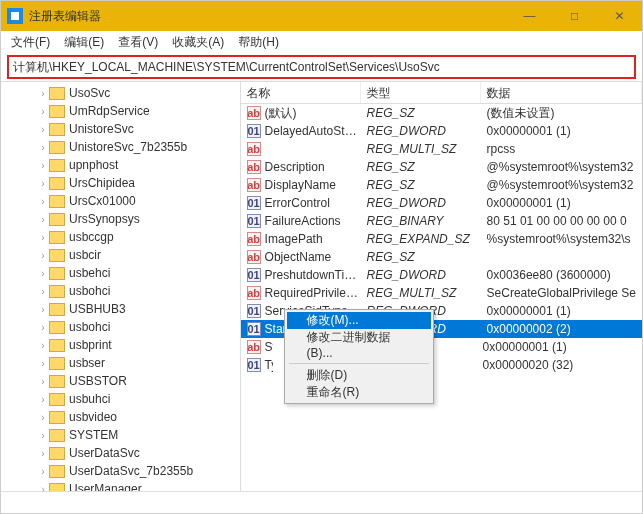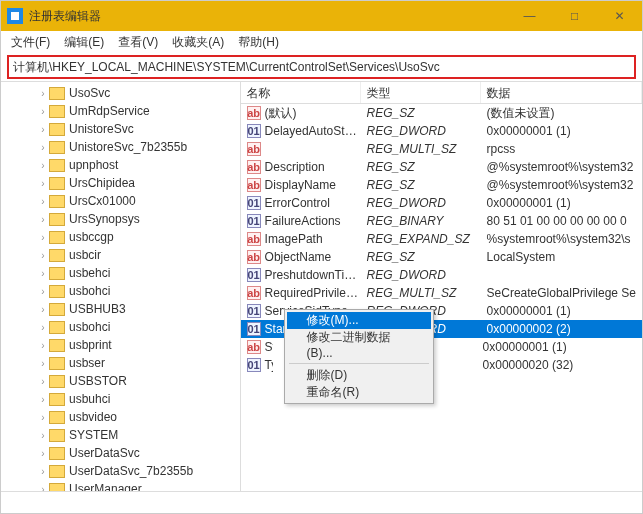--- a/index.html
+++ b/index.html
@@ -251,28 +251,28 @@
           </div>
           <div class="cell ct">REG_EXPAND_SZ</div>
           <div class="cell cd" style="">%systemroot%\system32\s</div>
         </div>
         <div class="listrow">
           <div class="cell cn" style="width:120px">
             <span class="valicon str">ab</span>
             <span>ObjectName</span>
           </div>
           <div class="cell ct">REG_SZ</div>
-          <div class="cell cd" style="">LocalSystem</div>
         </div>
         <div class="listrow">
           <div class="cell cn" style="width:120px">
             <span class="valicon bin">01</span>
             <span>PreshutdownTi…</span>
           </div>
           <div class="cell ct">REG_DWORD</div>
+          <div class="cell cd" style="">0x0036ee80 (3600000)</div>
         </div>
         <div class="listrow">
           <div class="cell cn" style="width:120px">
             <span class="valicon str">ab</span>
             <span>RequiredPrivile…</span>
           </div>
           <div class="cell ct">REG_MULTI_SZ</div>
           <div class="cell cd" style="">SeCreateGlobalPrivilege Se</div>
         </div>
         <div class="listrow">

